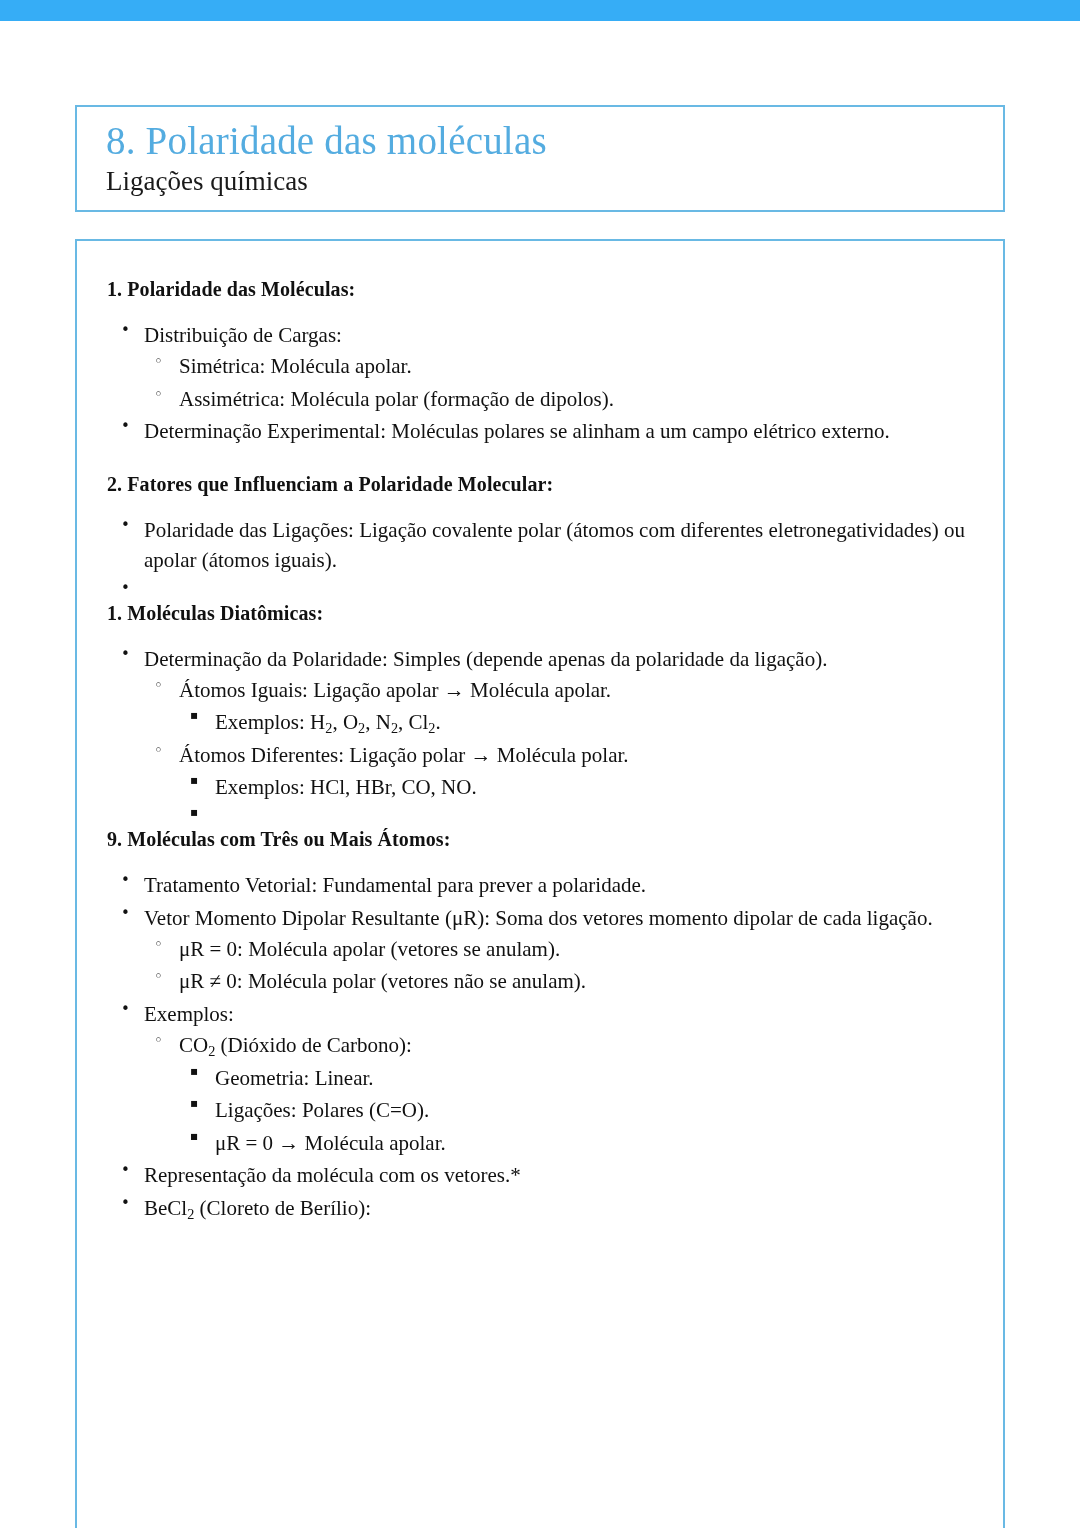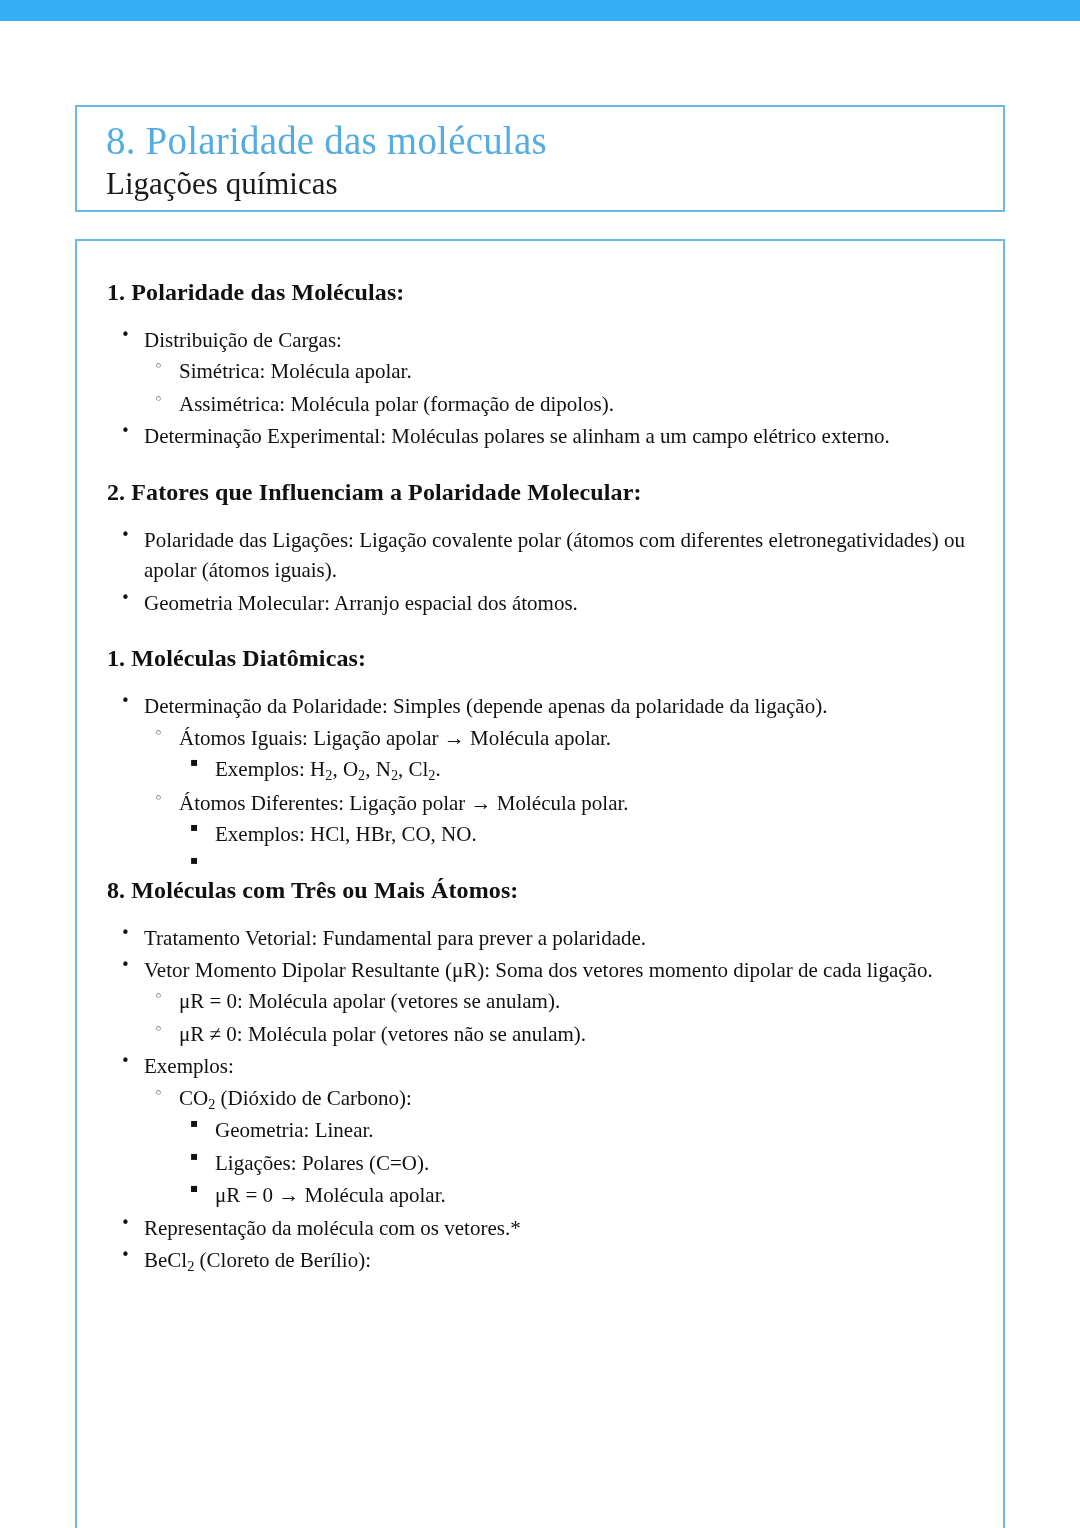--- a/index.html
+++ b/index.html
@@ -41,21 +41,21 @@
   }
   .doc-title {
     font-size: 39px;
     line-height: 1.05;
     color: #54ACE0;
     font-weight: normal;
     margin: 0;
     letter-spacing: .2px;
   }
   .doc-subtitle {
-    font-size: 31px;
+    font-size: 27px;
     line-height: 1.15;
     color: #1a1a1a;
     font-weight: normal;
     margin: 4px 0 0 0;
   }
 
   
   .content-card {
     position: absolute;
     left: 75px;
@@ -65,21 +65,21 @@
     box-sizing: border-box;
     border: 2px solid #69B9E4;
     border-bottom: none;
     background: #ffffff;
     padding: 36px 26px 0 30px;
     overflow: hidden;
   }
 
   
   .section-heading {
-    font-size: 24px;
+    font-size: 20px;
     font-weight: bold;
     margin: 0 0 18px 0;
     line-height: 1.25;
     letter-spacing: .1px;
   }
   .section-block { margin-bottom: 25px; }
   .section-block:last-child { margin-bottom: 0; }
 
   
   ul {
@@ -162,21 +162,20 @@
 
   <section class="section-block">
     <div class="section-heading">2. Fatores que Influenciam a Polaridade Molecular:</div>
     <ul>
       <li class="lvl1">
         <span class="marker m-disc">•</span>
         <span>Polaridade das Ligações: Ligação covalente polar (átomos com diferentes eletronegatividades) ou apolar (átomos iguais).</span>
       </li>
       <li class="lvl1">
         <span class="marker m-disc">•</span>
-        <span>Geometria Molecular: Arranjo espacial dos átomos.</span>
       </li>
     </ul>
   </section>
 
   <section class="section-block">
     <div class="section-heading">1. Moléculas Diatômicas:</div>
     <ul>
       <li class="lvl1">
         <span class="marker m-disc">•</span>
         <span>Determinação da Polaridade: Simples (depende apenas da polaridade da ligação).</span>
@@ -203,21 +202,21 @@
                 <span class="marker m-square">▪</span>
               </li>
             </ul>
           </li>
         </ul>
       </li>
     </ul>
   </section>
 
   <section class="section-block">
-    <div class="section-heading">8. Moléculas com Três ou Mais Átomos:</div>
+    <div class="section-heading">9. Moléculas com Três ou Mais Átomos:</div>
     <ul>
       <li class="lvl1">
         <span class="marker m-disc">•</span>
         <span>Tratamento Vetorial: Fundamental para prever a polaridade.</span>
       </li>
       <li class="lvl1">
         <span class="marker m-disc">•</span>
         <span>Vetor Momento Dipolar Resultante (μR): Soma dos vetores momento dipolar de cada ligação.</span>
         <ul class="nested">
           <li class="lvl2">

